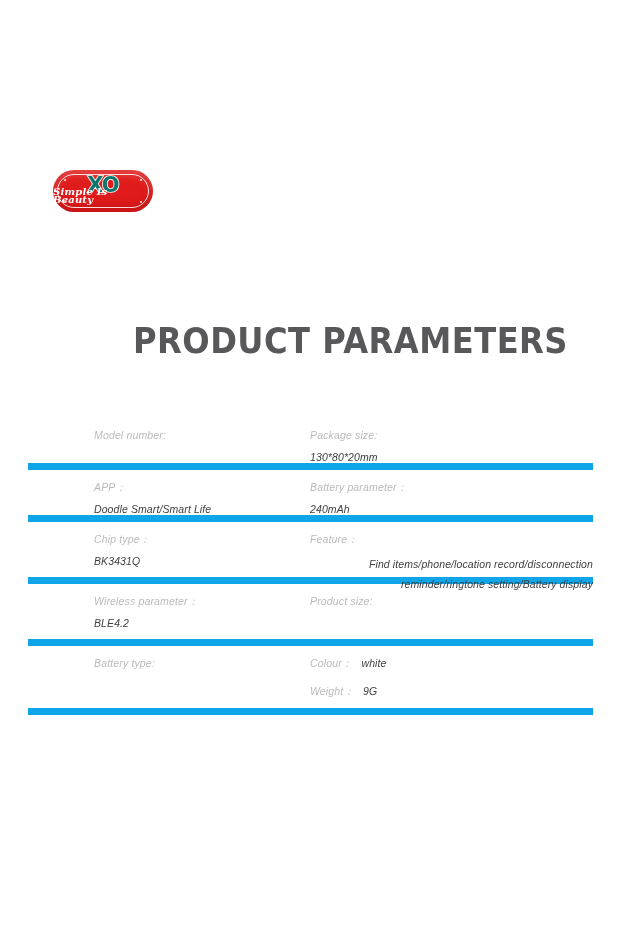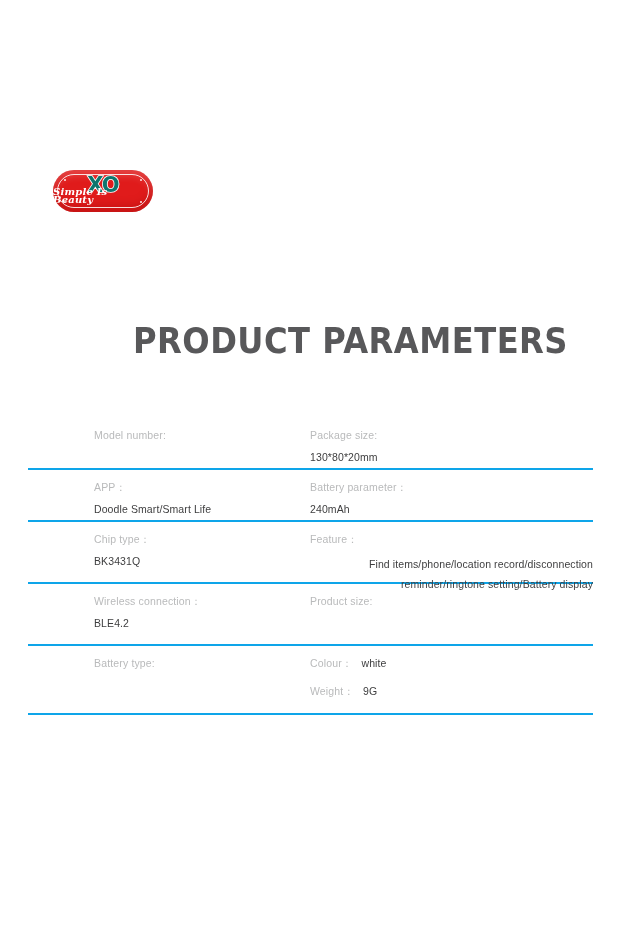--- a/index.html
+++ b/index.html
@@ -94,22 +94,23 @@
 
   
   .spec-table {
     position: absolute;
     left: 28px;
     top: 418px;
     width: 565px;
   }
   .spec-row {
     display: flex;
-    border-bottom: 2px solid #0ea5e9;
+    border-bottom: 7px solid #0ea5e9;
     box-sizing: border-box;
+    font-style: italic;
   }
   .spec-row.r1 { height: 52px; }
   .spec-row.r2 { height: 52px; }
   .spec-row.r3 { height: 62px; }
   .spec-row.r4 { height: 62px; }
   .spec-row.r5 { height: 69px; }
 
   .spec-cell {
     box-sizing: border-box;
     padding-top: 10px;
@@ -190,21 +191,21 @@
       <div class="spec-value">BK3431Q</div>
     </div>
     <div class="spec-cell right">
       <div class="spec-label">Feature：</div>
       <div class="spec-value multiline">Find items/phone/location record/disconnection reminder/ringtone setting/Battery display</div>
     </div>
   </div>
 
   <div class="spec-row r4">
     <div class="spec-cell left">
-      <div class="spec-label">Wireless connection：</div>
+      <div class="spec-label">Wireless parameter：</div>
       <div class="spec-value">BLE4.2</div>
     </div>
     <div class="spec-cell right">
       <div class="spec-label">Product size:</div>
     </div>
   </div>
 
   <div class="spec-row r5">
     <div class="spec-cell left">
       <div class="spec-label">Battery type:</div>

